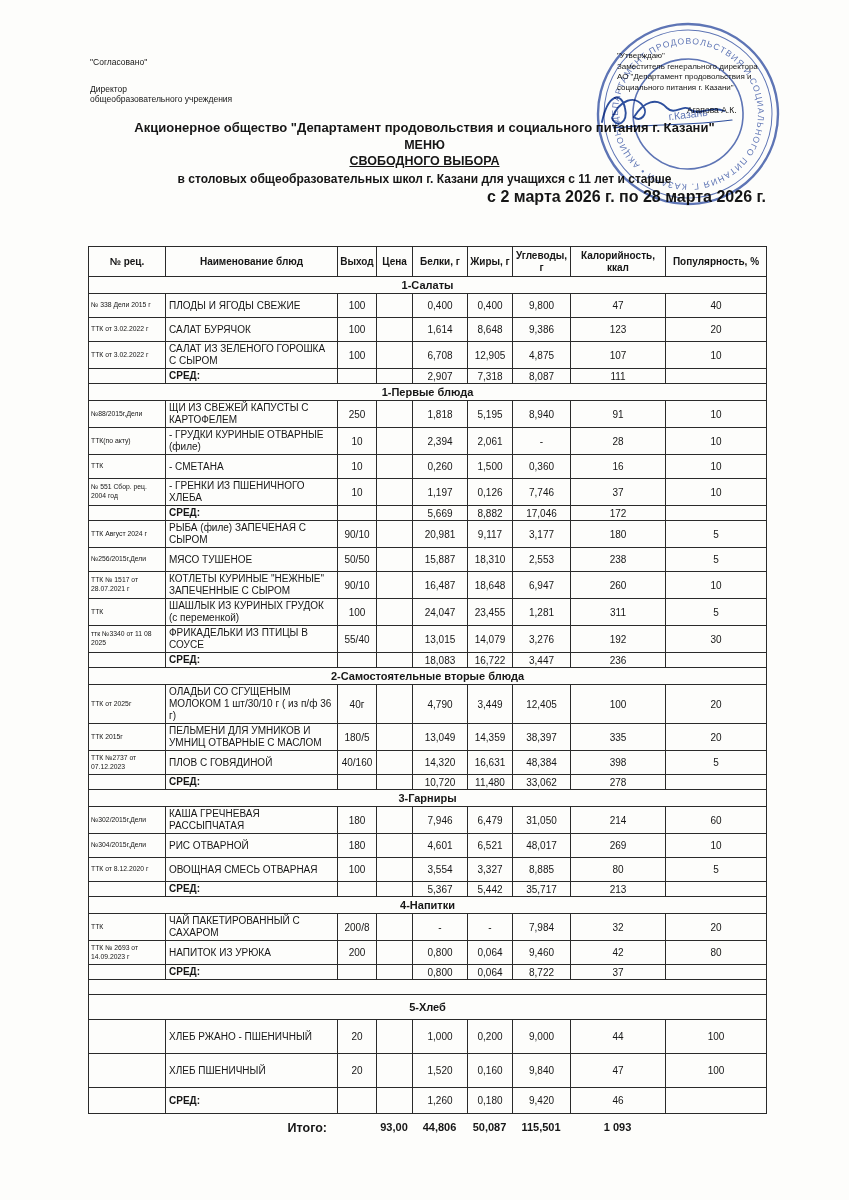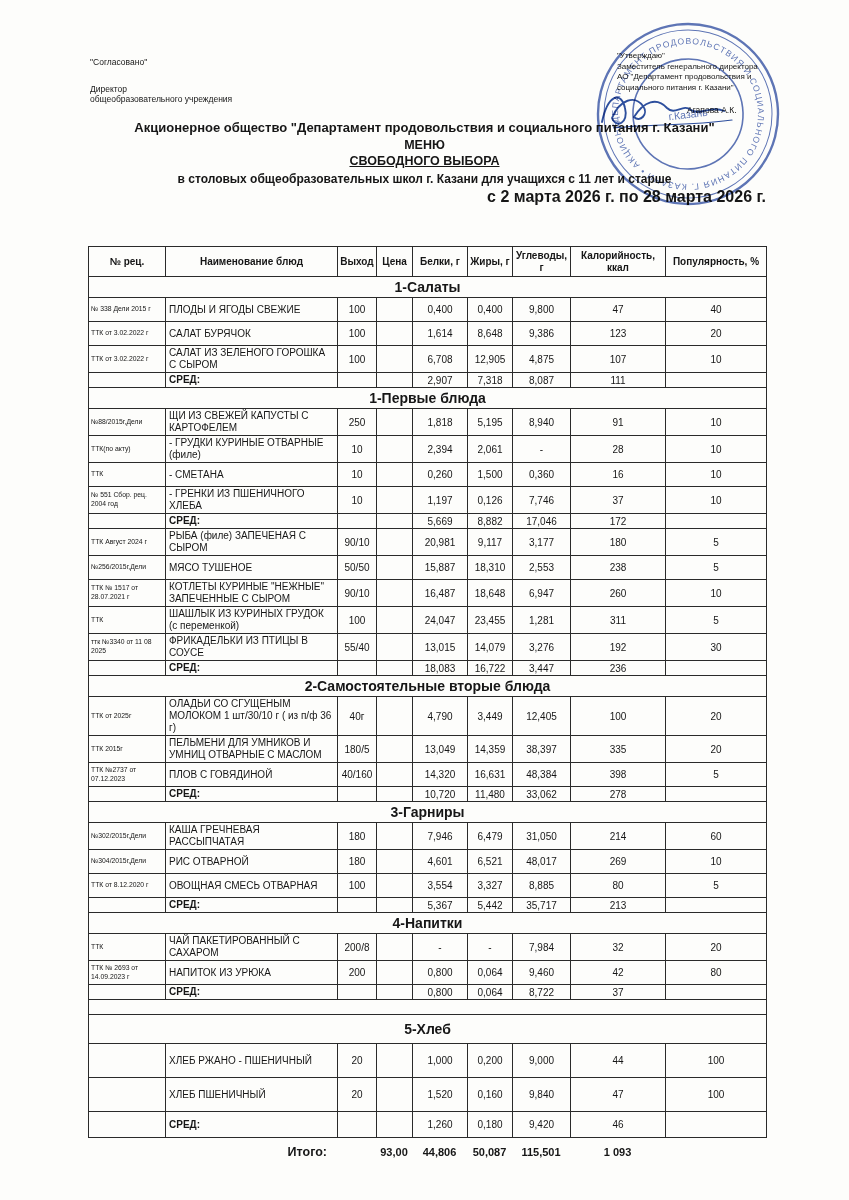--- a/index.html
+++ b/index.html
@@ -28,34 +28,34 @@
   .title-period { position:absolute; top:188px; right:83px; font-size:16px; font-weight:bold; z-index:1; }
 
   
   .table-wrap { position:absolute; top:207px; left:88px; width:678px; }
   table.menu { border-collapse:collapse; table-layout:fixed; width:678px;margin-top:39px; }
   .menu th, .menu td { border:1px solid #2a2a2a; vertical-align:middle; padding:1px 3px; overflow:hidden; }
   .menu thead th { font-weight:bold; text-align:center; font-size:10px; line-height:1.15; padding:3px 2px; }
   th.h-rec { font-size:8px; }
   th.h-pop { font-size:9px; }
   .week-row td { font-weight:bold; font-size:10px; line-height:1.3; padding:2px 4px; text-align:left; }
-  .section-row td { text-align:center; font-weight:bold; font-size:14px; padding:2px; }
+  .section-row td { text-align:center; font-weight:bold; font-size:11px; padding:2px; }
   .section-row.tall-section td { padding:6px 2px; }
   .data-row td { font-size:10px; height:24px; }
   .data-row.tall td { height:34px; }
   td.col-rec { font-size:6.8px; line-height:1.3; text-align:left; padding:1px 2px; }
   td.col-name { text-align:left; line-height:1.2; }
   td.col-out, td.col-price, td.col-protein, td.col-fat, td.col-carbs, td.col-kcal, td.col-pop { text-align:center; }
   .avg-row td { font-size:10px; height:15px; text-align:center; }
   .avg-row td.avg-label { text-align:left; font-weight:bold; padding-right:4px; }
   .avg-row.tall-avg td { height:26px; }
   .spacer-row td { height:15px; }
 
   
-  .total-row { display:flex; margin-top:7px; font-weight:bold; align-items:center; }
+  .total-row { display:flex; margin-top:7px; font-weight:bold; align-items:flex-start; }
   .total-row span { display:inline-block; text-align:center; font-size:11px; }
   .t-label  { width:249px; text-align:right !important; font-size:12.5px !important; padding-right:10px; }
   .t-out    { width:39px; }
   .t-price  { width:36px; }
   .t-protein{ width:55px; }
   .t-fat    { width:45px; }
   .t-carbs  { width:58px; }
   .t-kcal   { width:95px; }
   .t-pop    { width:101px; }
 </style>

